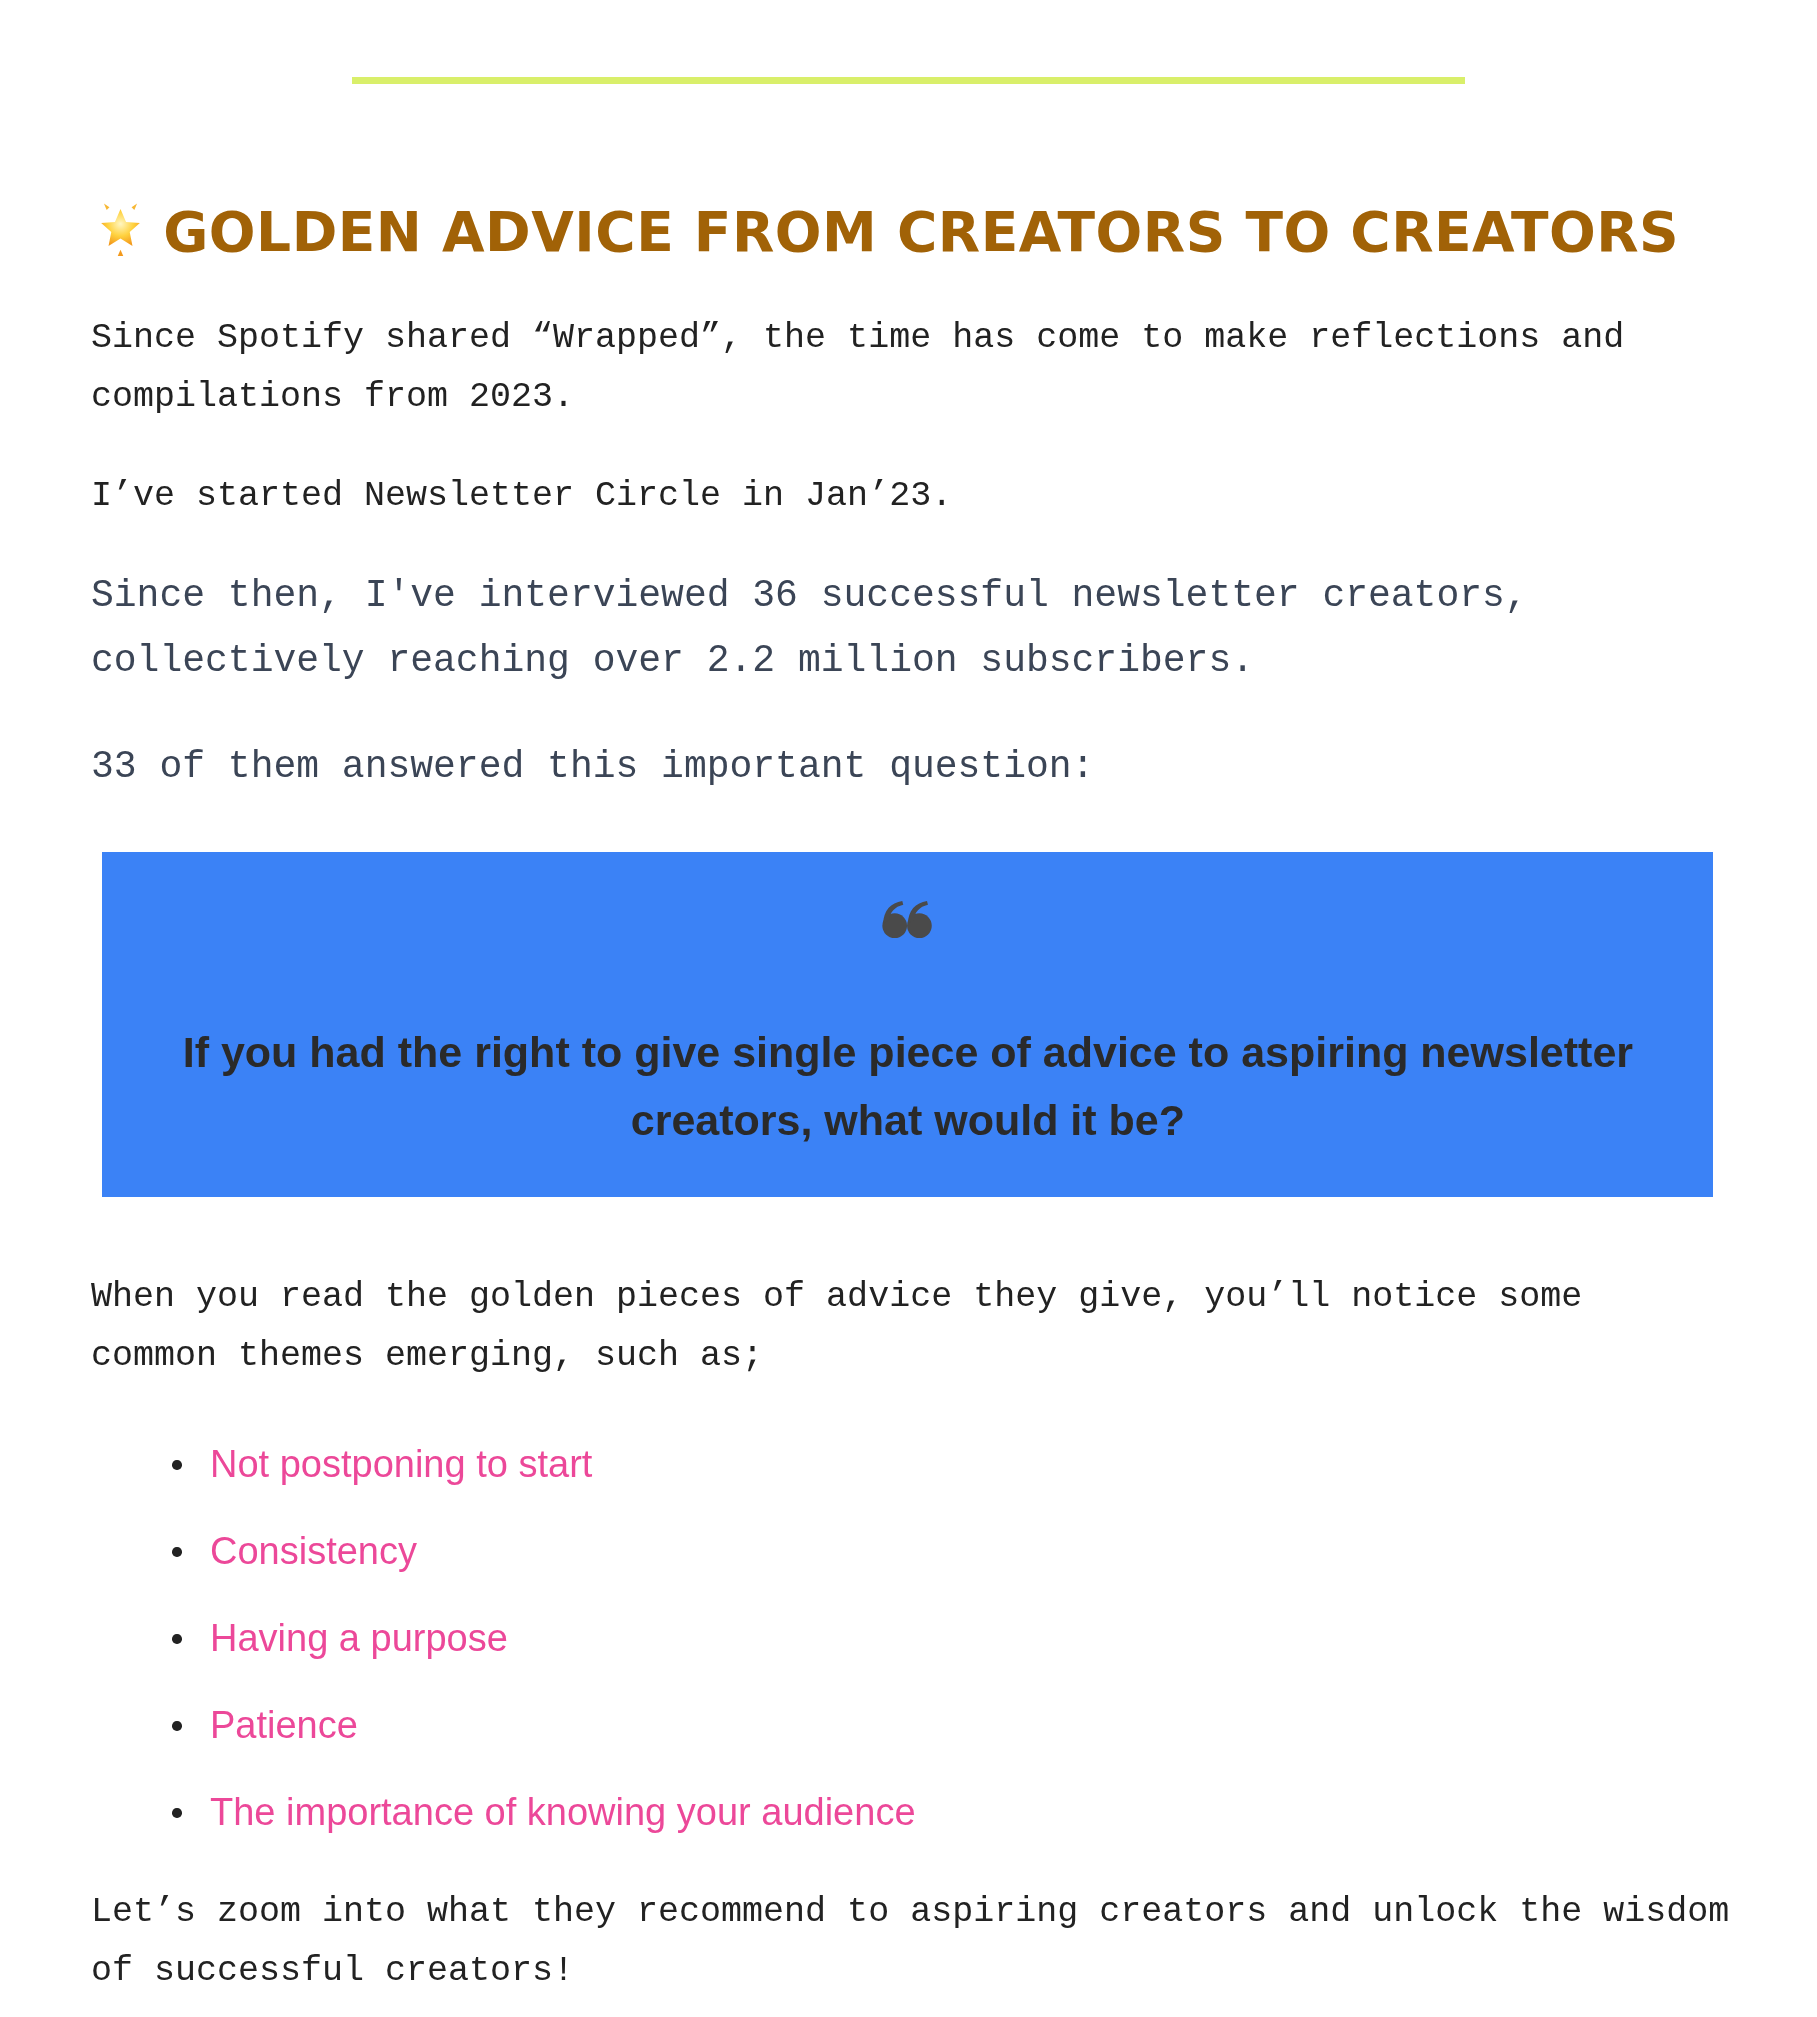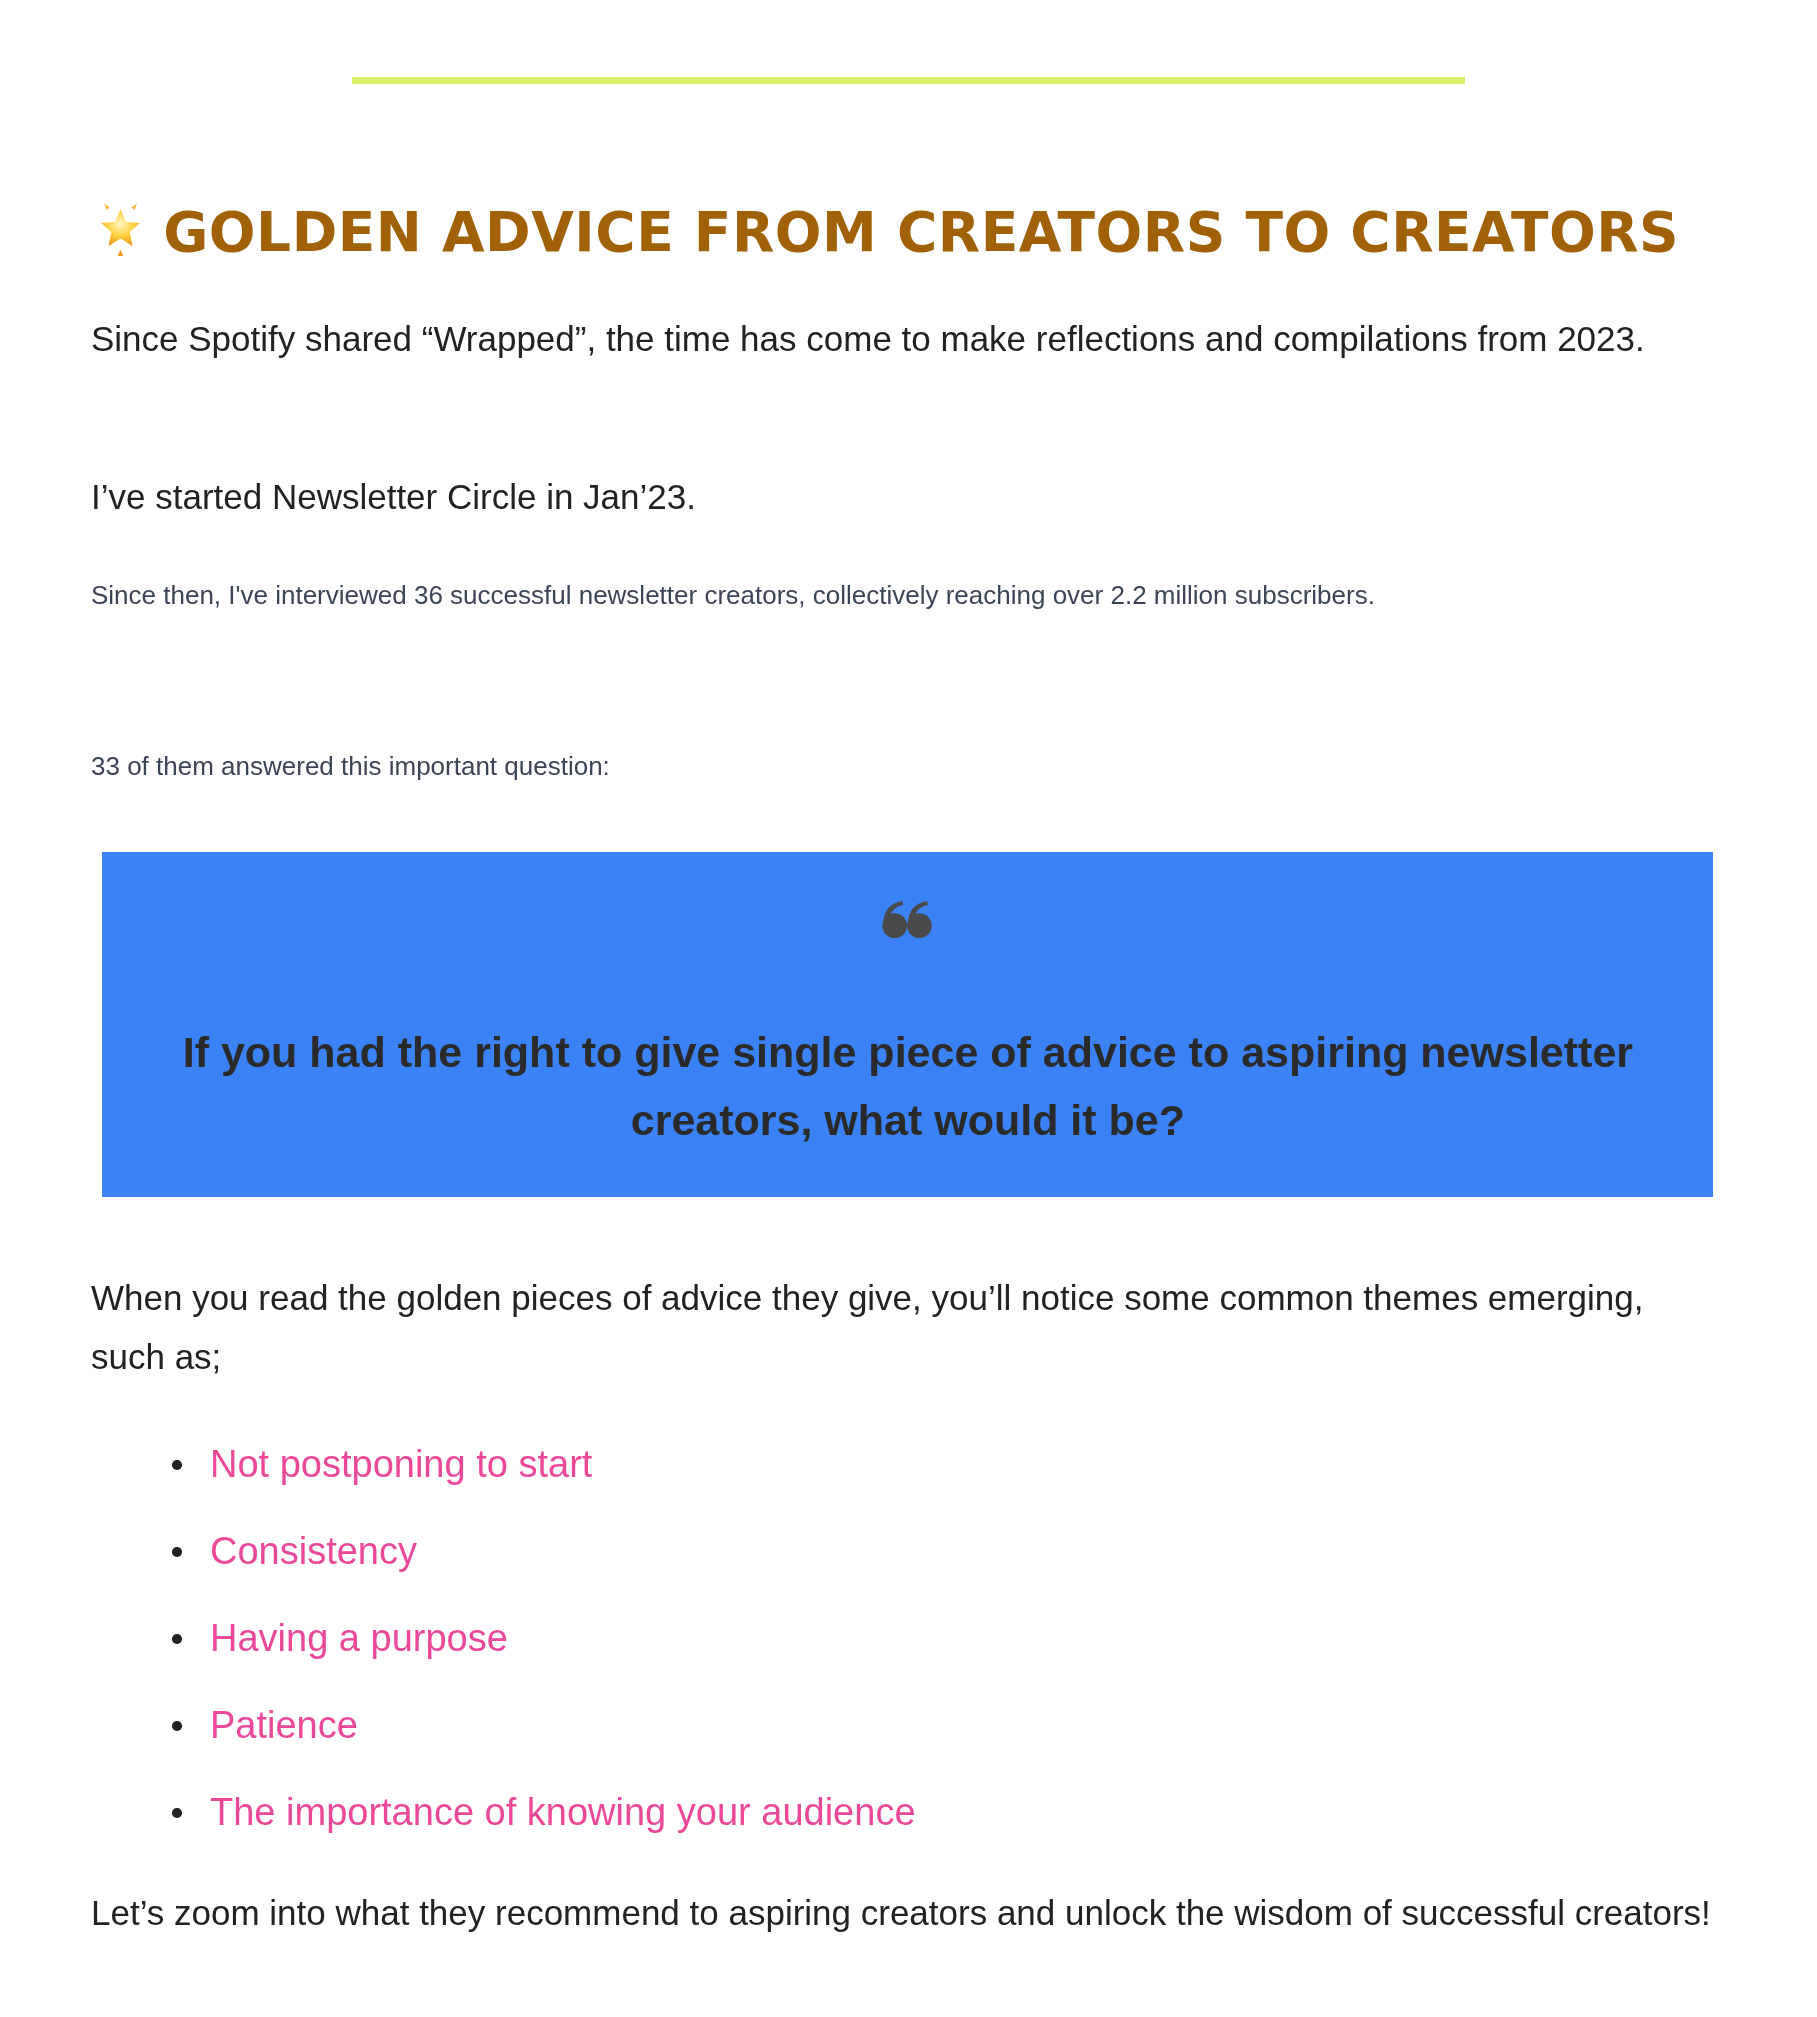--- a/index.html
+++ b/index.html
@@ -45,29 +45,29 @@
       display: inline-block;
       width: 59px;
       height: 59px;
       vertical-align: -5.7px;
       margin-right: 13.2px;
     }
     .p {
       position: absolute;
       left: 0;
       margin: 0;
-      font-family: Liberation Sans, sans-serif;
+      font-family: Liberation Mono, monospace;
       color: #222222;
     }
     .p-dark {
       font-size: 35px;
       line-height: 59px;
     }
     .p-slate {
-      font-size: 26px;
+      font-size: 38px;
       line-height: 65px;
       color: #3b4556;
     }
     .quote-box {
       position: absolute;
       left: 11.4px;
       top: 852px;
       width: 1611px;
       height: 345px;
       background: #3b82f6;

